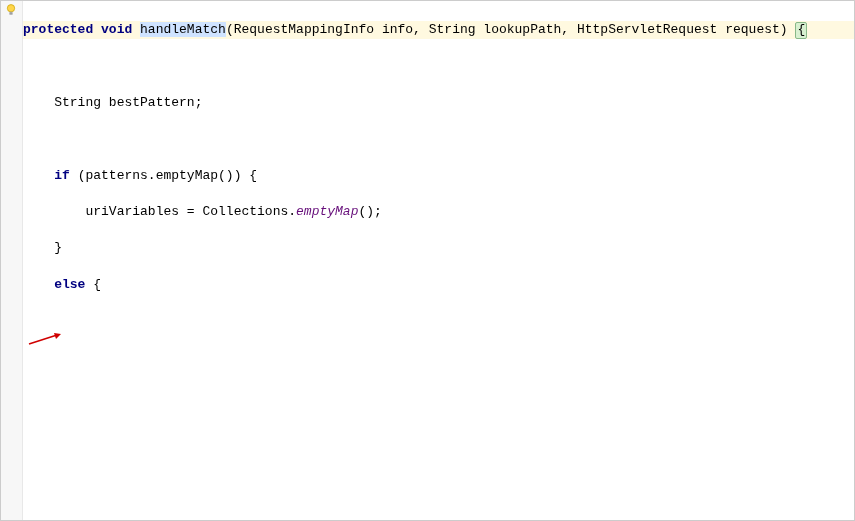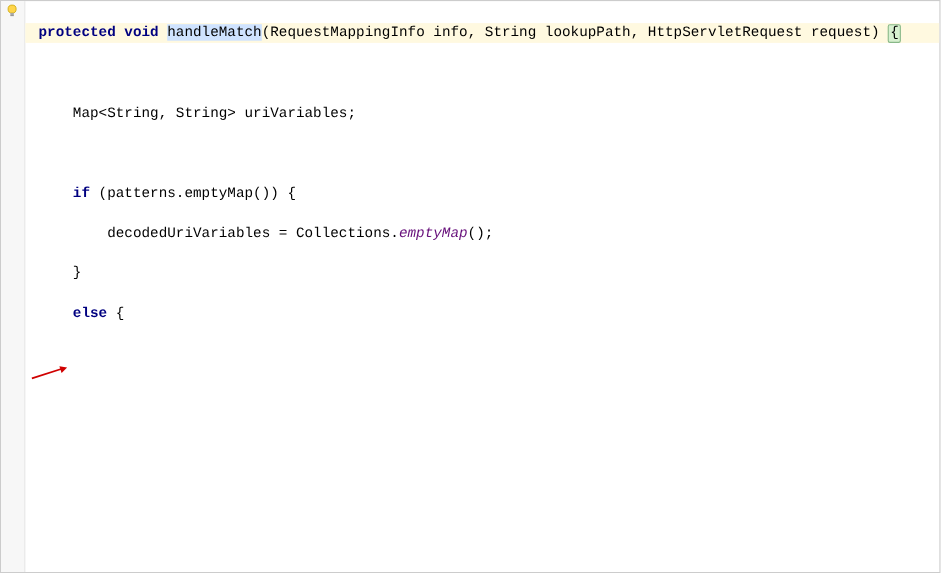--- a/index.html
+++ b/index.html
@@ -30,21 +30,21 @@
     display: inline-block;
   }
   .code {
     position: absolute;
     left: 22px;
     top: 0;
     right: 0;
     padding: 2px 0 0 0;
     white-space: pre;
   }
-  .line { display: block; padding-left: 12px; }
+  .line { display: block; }
   .hl-line {
     background: #fff9e0;
   }
   .kw { color: #000080; font-weight: bold; }
   .method-def { color: #000000; }
   .sel { background: #cfe3ff; }
   .static-it { color: #660e7a; font-style: italic; }
   .brace-match { background: #d8f0d0; border: 1px solid #88b888; border-radius: 2px; padding: 0 1px; margin: -1px 0; display: inline-block; line-height: 1.15; }
   .arrow {
     position: absolute;
@@ -69,24 +69,24 @@
 </div>
 
 <svg class="arrow" viewBox="0 0 36 14">
   <line x1="2" y1="12" x2="30" y2="3" stroke="#d00000" stroke-width="1.6"></line>
   <polygon points="34,2 27,1 29,7" fill="#d00000"></polygon>
 </svg>
 
 <div class="code">
 <span class="line hl-line"><span class="kw">protected</span> <span class="kw">void</span> <span class="sel method-def">handleMatch</span><span>(RequestMappingInfo info, String lookupPath, HttpServletRequest request) </span><span class="brace-match">{</span></span>
 <span class="line"> </span>
-<span class="line">    <span>Map&lt;String, String&gt; uriVariables;</span></span>
+<span class="line">    <span>String bestPattern;</span></span>
 <span class="line"> </span>
 <span class="line">    <span class="kw">if</span><span> (patterns.emptyMap()) {</span></span>
-<span class="line">        <span>decodedUriVariables = Collections.</span><span class="static-it">emptyMap</span><span>();</span></span>
+<span class="line">        <span>uriVariables = Collections.</span><span class="static-it">emptyMap</span><span>();</span></span>
 <span class="line">    <span>}</span></span>
 <span class="line">    <span class="kw">else</span><span> {</span></span>
 
 
 
 
 
 
 
 

